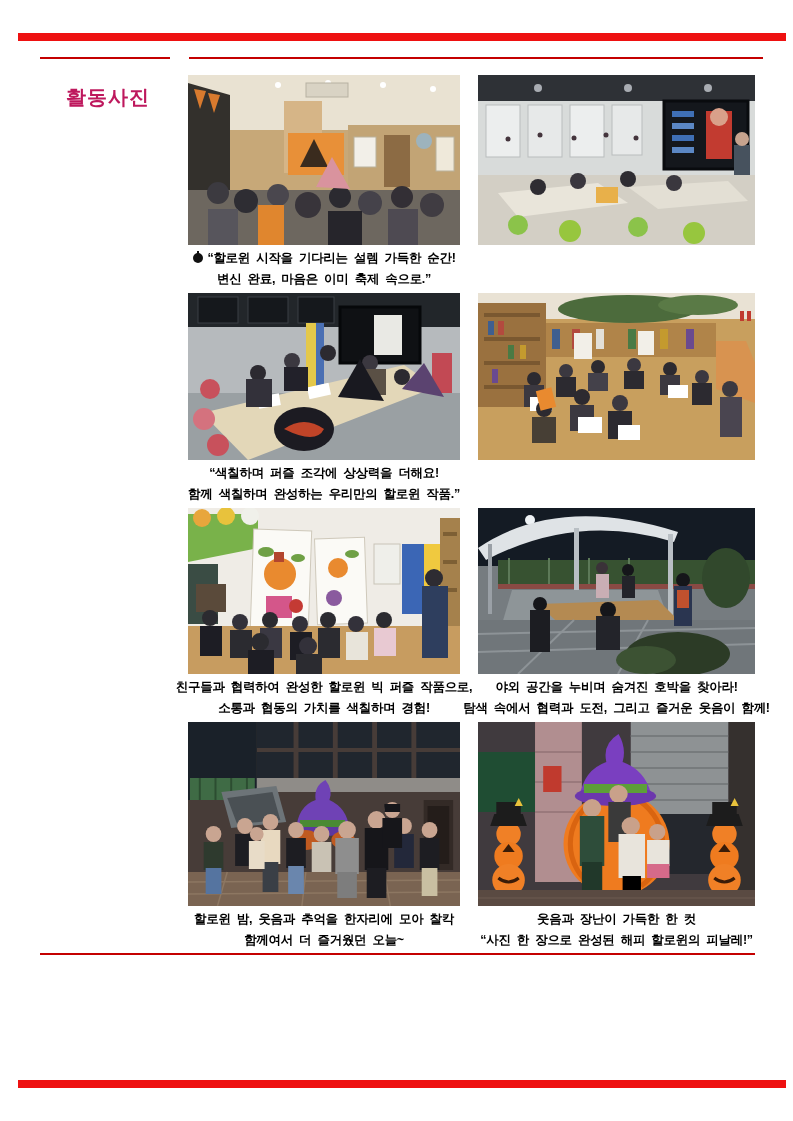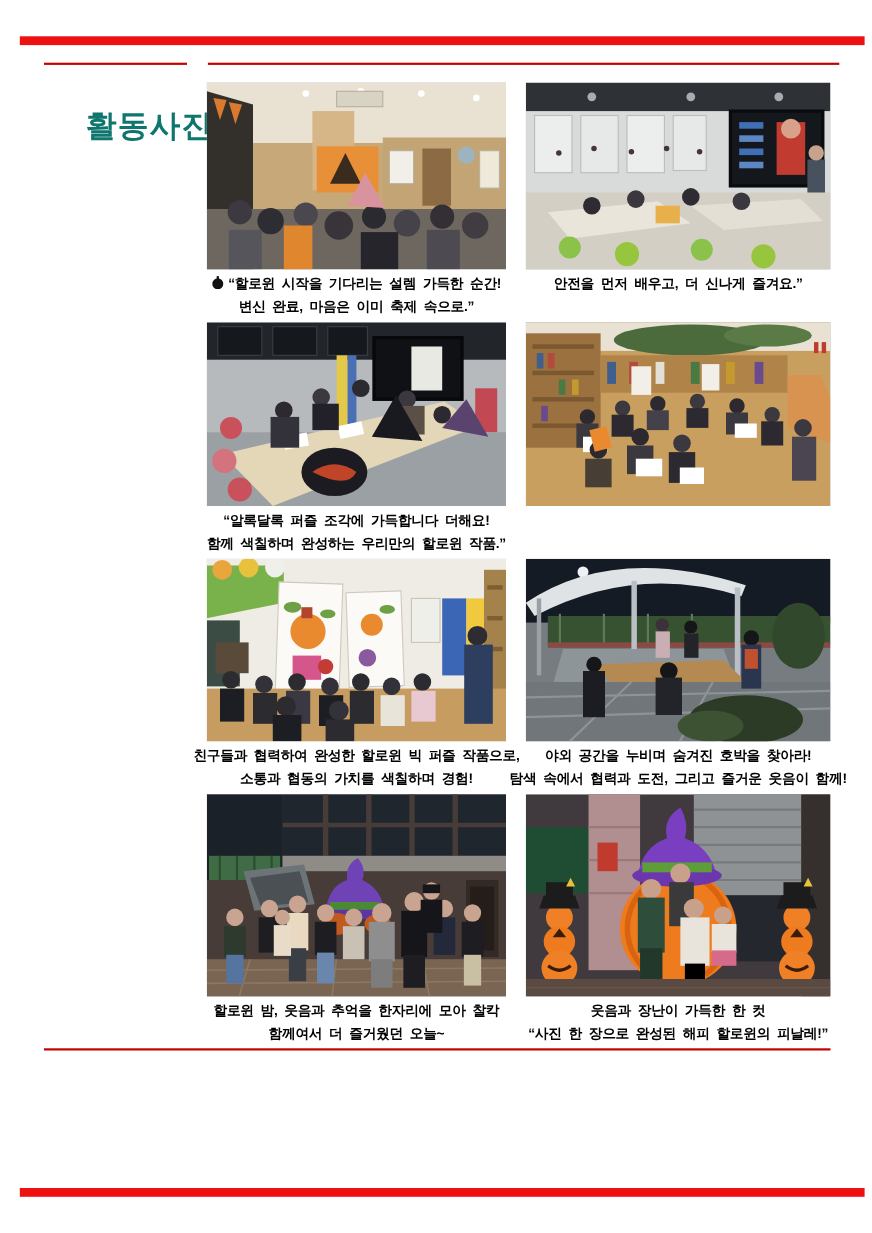--- a/index.html
+++ b/index.html
@@ -8,22 +8,22 @@
     font-family:"Liberation Sans","DejaVu Sans",sans-serif;overflow:hidden;
   }
   .bar{position:absolute;background:#ee1111;}
   .top-bar{top:33px;left:18px;width:768px;height:8px;}
   .bottom-bar{top:1080px;left:18px;width:768px;height:8px;}
   .rule{position:absolute;background:#c40000;height:2px;}
   .rule-left{top:57px;left:40px;width:130px;}
   .rule-right{top:57px;left:189px;width:574px;}
   .bottom-rule{top:953px;left:40px;width:715px;}
   .title{
-    position:absolute;top:80px;left:62px;margin:16px;
-    font-size:28px;font-weight:bold;color:#0f766e;letter-spacing:1px;
+    position:absolute;top:80px;left:62px;margin:4px;
+    font-size:20px;font-weight:bold;color:#be185d;letter-spacing:1px;
   }
   .grid{
     position:absolute;top:75px;left:188px;width:680px;
     display:grid;grid-template-columns:272px 277px;column-gap:18px;
   }
   figure{margin:0;}
   .photo{width:100%;overflow:hidden;background:#ccc;}
   .photo svg{display:block;width:100%;height:100%;}
   .h170{height:170px;} .h167{height:167px;} .h166{height:166px;} .h184{height:184px;}
   figcaption{
@@ -127,21 +127,20 @@
             <circle cx="160" cy="152" r="10" fill="#8bc34a"></circle>
             <circle cx="216" cy="158" r="11" fill="#97c63e"></circle>
           <circle cx="60" cy="112" r="8" fill="#2e2c32"></circle>
             <circle cx="100" cy="106" r="8" fill="#3a373e"></circle>
             <circle cx="150" cy="104" r="8" fill="#2e2c32"></circle>
             <circle cx="196" cy="108" r="8" fill="#3a373e"></circle>
           <rect x="118" y="112" width="22" height="16" fill="#e8b04a"></rect>
         </svg>
       </div>
       <figcaption>
-        <div class="cap">안전을 먼저 배우고, 더 신나게 즐겨요.”</div>
       </figcaption>
     </figure>
 
     <figure>
       <div class="photo h167" aria-label="긴 책상에서 퍼즐 조각을 색칠하는 아이들">
         <svg viewBox="0 0 272 167" preserveAspectRatio="none">
           <rect width="272" height="167" fill="#b6babd"></rect>
           <rect width="272" height="34" fill="#22262a"></rect>
           <rect x="10" y="4" width="40" height="26" fill="#15181c" stroke="#3a3f45"></rect>
             <rect x="60" y="4" width="40" height="26" fill="#15181c" stroke="#3a3f45"></rect>
@@ -167,21 +166,21 @@
           <rect x="58" y="86" width="26" height="28" fill="#33313a"></rect>
             <rect x="96" y="74" width="24" height="24" fill="#22212a"></rect>
             <rect x="172" y="76" width="26" height="26" fill="#5a5045"></rect>
           <polygon points="150,104 172,66 196,108" fill="#191920"></polygon>
           <ellipse cx="116" cy="136" rx="30" ry="22" fill="#1c1b22"></ellipse>
           <path d="M96 136 q20 -14 40 0 q-8 16 -40 0" fill="#c04428"></path>
           <polygon points="214,96 236,70 256,104" fill="#5b4370"></polygon>
         </svg>
       </div>
       <figcaption>
-        <div class="cap">“알록달록 퍼즐 조각에 가득합니다 더해요!</div>
+        <div class="cap">“색칠하며 퍼즐 조각에 상상력을 더해요!</div>
         <div class="cap">함께 색칠하며 완성하는 우리만의 할로윈 작품.”</div>
       </figcaption>
     </figure>
 
     <figure>
       <div class="photo h167" aria-label="도서관 바닥에 둘러앉아 퍼즐 조각을 든 아이들">
         <svg viewBox="0 0 277 167" preserveAspectRatio="none">
           <rect width="277" height="167" fill="#c89f5e"></rect>
           <rect width="277" height="26" fill="#e9e2d4"></rect>
           <ellipse cx="150" cy="16" rx="70" ry="14" fill="#4c6b3c"></ellipse>

